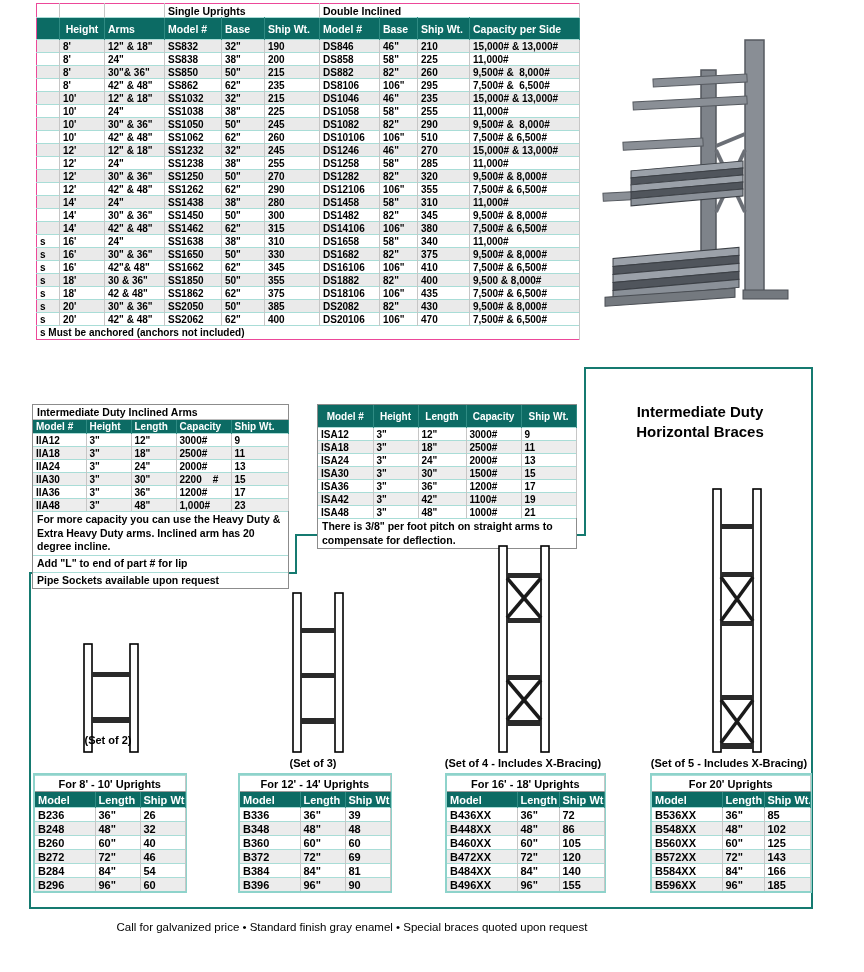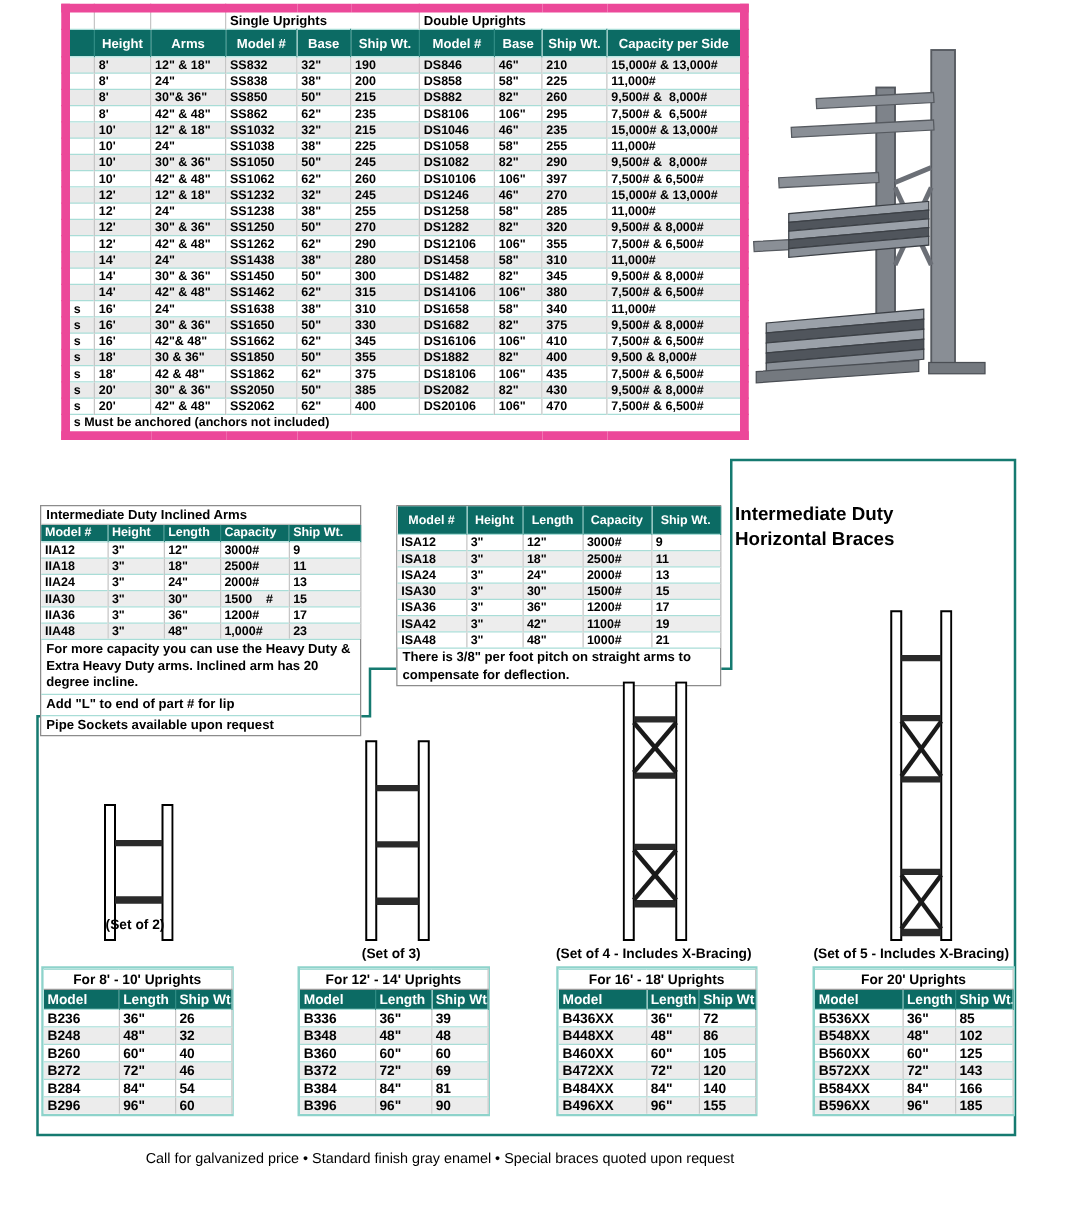--- a/index.html
+++ b/index.html
@@ -2,25 +2,25 @@
 <html><head>
 <meta charset="utf-8">
 <style>
   html,body{margin:0;padding:0;background:#fff;}
   .page{position:relative;width:864px;height:972px;background:#fff;overflow:hidden;
         font-family:"Liberation Sans",sans-serif;color:#000;}
   table{border-collapse:collapse;table-layout:fixed;background:#fff;}
   td,th{overflow:hidden;white-space:pre;}
 
   
-  .t-top{position:absolute;left:49px;top:3px;width:543px;font-size:10px;border:7px solid #ec4899;}
+  .t-top{position:absolute;left:36px;top:3px;width:543px;font-size:10px;border:1px solid #ec4899;}
   .t-top td,.t-top th{border-right:1px solid #c6c6c6;border-top:1px solid #a9ddd7;
         padding:0 3px;height:12px;font-weight:bold;text-align:left;vertical-align:middle;}
   .t-top thead .grp td{border-top:none;background:#fff;height:13px;font-size:10.5px;}
-  .t-top thead .hdr th{background:#0c6b64;color:#fff;height:21px;font-size:10.5px;border-right:1px solid #2f8b83;text-align:center;}
+  .t-top thead .hdr th{background:#0c6b64;color:#fff;height:21px;font-size:10.5px;border-right:1px solid #2f8b83;}
   .t-top thead .hdr th.c{text-align:center;}
   .t-top tbody tr:nth-child(odd) td{background:#eaeaea;}
   .t-top tfoot td{border-top:1px solid #a9ddd7;height:13px;background:#fff;}
 
   
   .panel{position:absolute;border:1px solid #8c8c8c;background:#fff;margin-top:36px;}
   .panel .ttl{font-size:10.5px;font-weight:bold;padding:1px 4px;border-bottom:1px solid #bdbdbd;}
   .panel table{width:100%;font-size:10px;}
   .panel th{background:#0c6b64;color:#fff;font-weight:bold;text-align:left;padding:0 3px;
         border-right:1px solid #2f8b83;font-size:10px;}
@@ -29,21 +29,21 @@
   .panel tbody tr:nth-child(even) td{background:#ededed;}
   .t-inclined th{height:13px;}
   .t-straight th{height:22px;text-align:center;}
   .panel .note{border-top:1px solid #a9ddd7;padding:1px 4px;font-size:10.5px;font-weight:bold;
         line-height:1.3;white-space:normal;}
 
   
   .outline-svg{position:absolute;left:0;top:0;width:864px;height:972px;pointer-events:none;}
 
   
-  .braces-title{position:absolute;left:588px;top:402px;width:224px;text-align:left;
+  .braces-title{position:absolute;left:588px;top:402px;width:224px;text-align:center;
         font-size:15px;font-weight:bold;line-height:1.3;}
 
   
   .diag{position:absolute;}
 
   
   .setlbl{position:absolute;font-size:11px;font-weight:bold;text-align:center;height:14px;}
 
   
   .bt{position:absolute;border:2px solid #8ed3cb;font-size:11px;background:#fff;}
@@ -83,21 +83,21 @@
         <col style="width:38px">
         <col style="width:52px">
       <col style="width:110px">
     </colgroup>
     <thead>
       <tr class="grp">
         <td></td>
           <td></td>
           <td></td>
         <td colspan="3">Single Uprights</td>
-        <td colspan="4">Double Uprights</td>
+        <td colspan="4">Double Inclined</td>
       </tr>
       <tr class="hdr">
         <th></th>
         <th class="c">Height</th>
         <th>Arms</th>
         <th>Model #</th>
         <th>Base</th>
         <th>Ship Wt.</th>
         <th>Model #</th>
         <th>Base</th>
@@ -192,21 +192,21 @@
         </tr>
         <tr>
           <td></td>
           <td>10'</td>
           <td>42" &amp; 48"</td>
           <td>SS1062</td>
           <td>62"</td>
           <td>260</td>
           <td>DS10106</td>
           <td>106"</td>
-          <td>397</td>
+          <td>510</td>
           <td>7,500# &amp; 6,500#</td>
         </tr>
         <tr>
           <td></td>
           <td>12'</td>
           <td>12" &amp; 18"</td>
           <td>SS1232</td>
           <td>32"</td>
           <td>245</td>
           <td>DS1246</td>
@@ -444,21 +444,21 @@
             <td>IIA24</td>
             <td>3"</td>
             <td>24"</td>
             <td>2000#</td>
             <td>13</td>
           </tr>
           <tr>
             <td>IIA30</td>
             <td>3"</td>
             <td>30"</td>
-            <td>1500    #</td>
+            <td>2200    #</td>
             <td>15</td>
           </tr>
           <tr>
             <td>IIA36</td>
             <td>3"</td>
             <td>36"</td>
             <td>1200#</td>
             <td>17</td>
           </tr>
           <tr>

